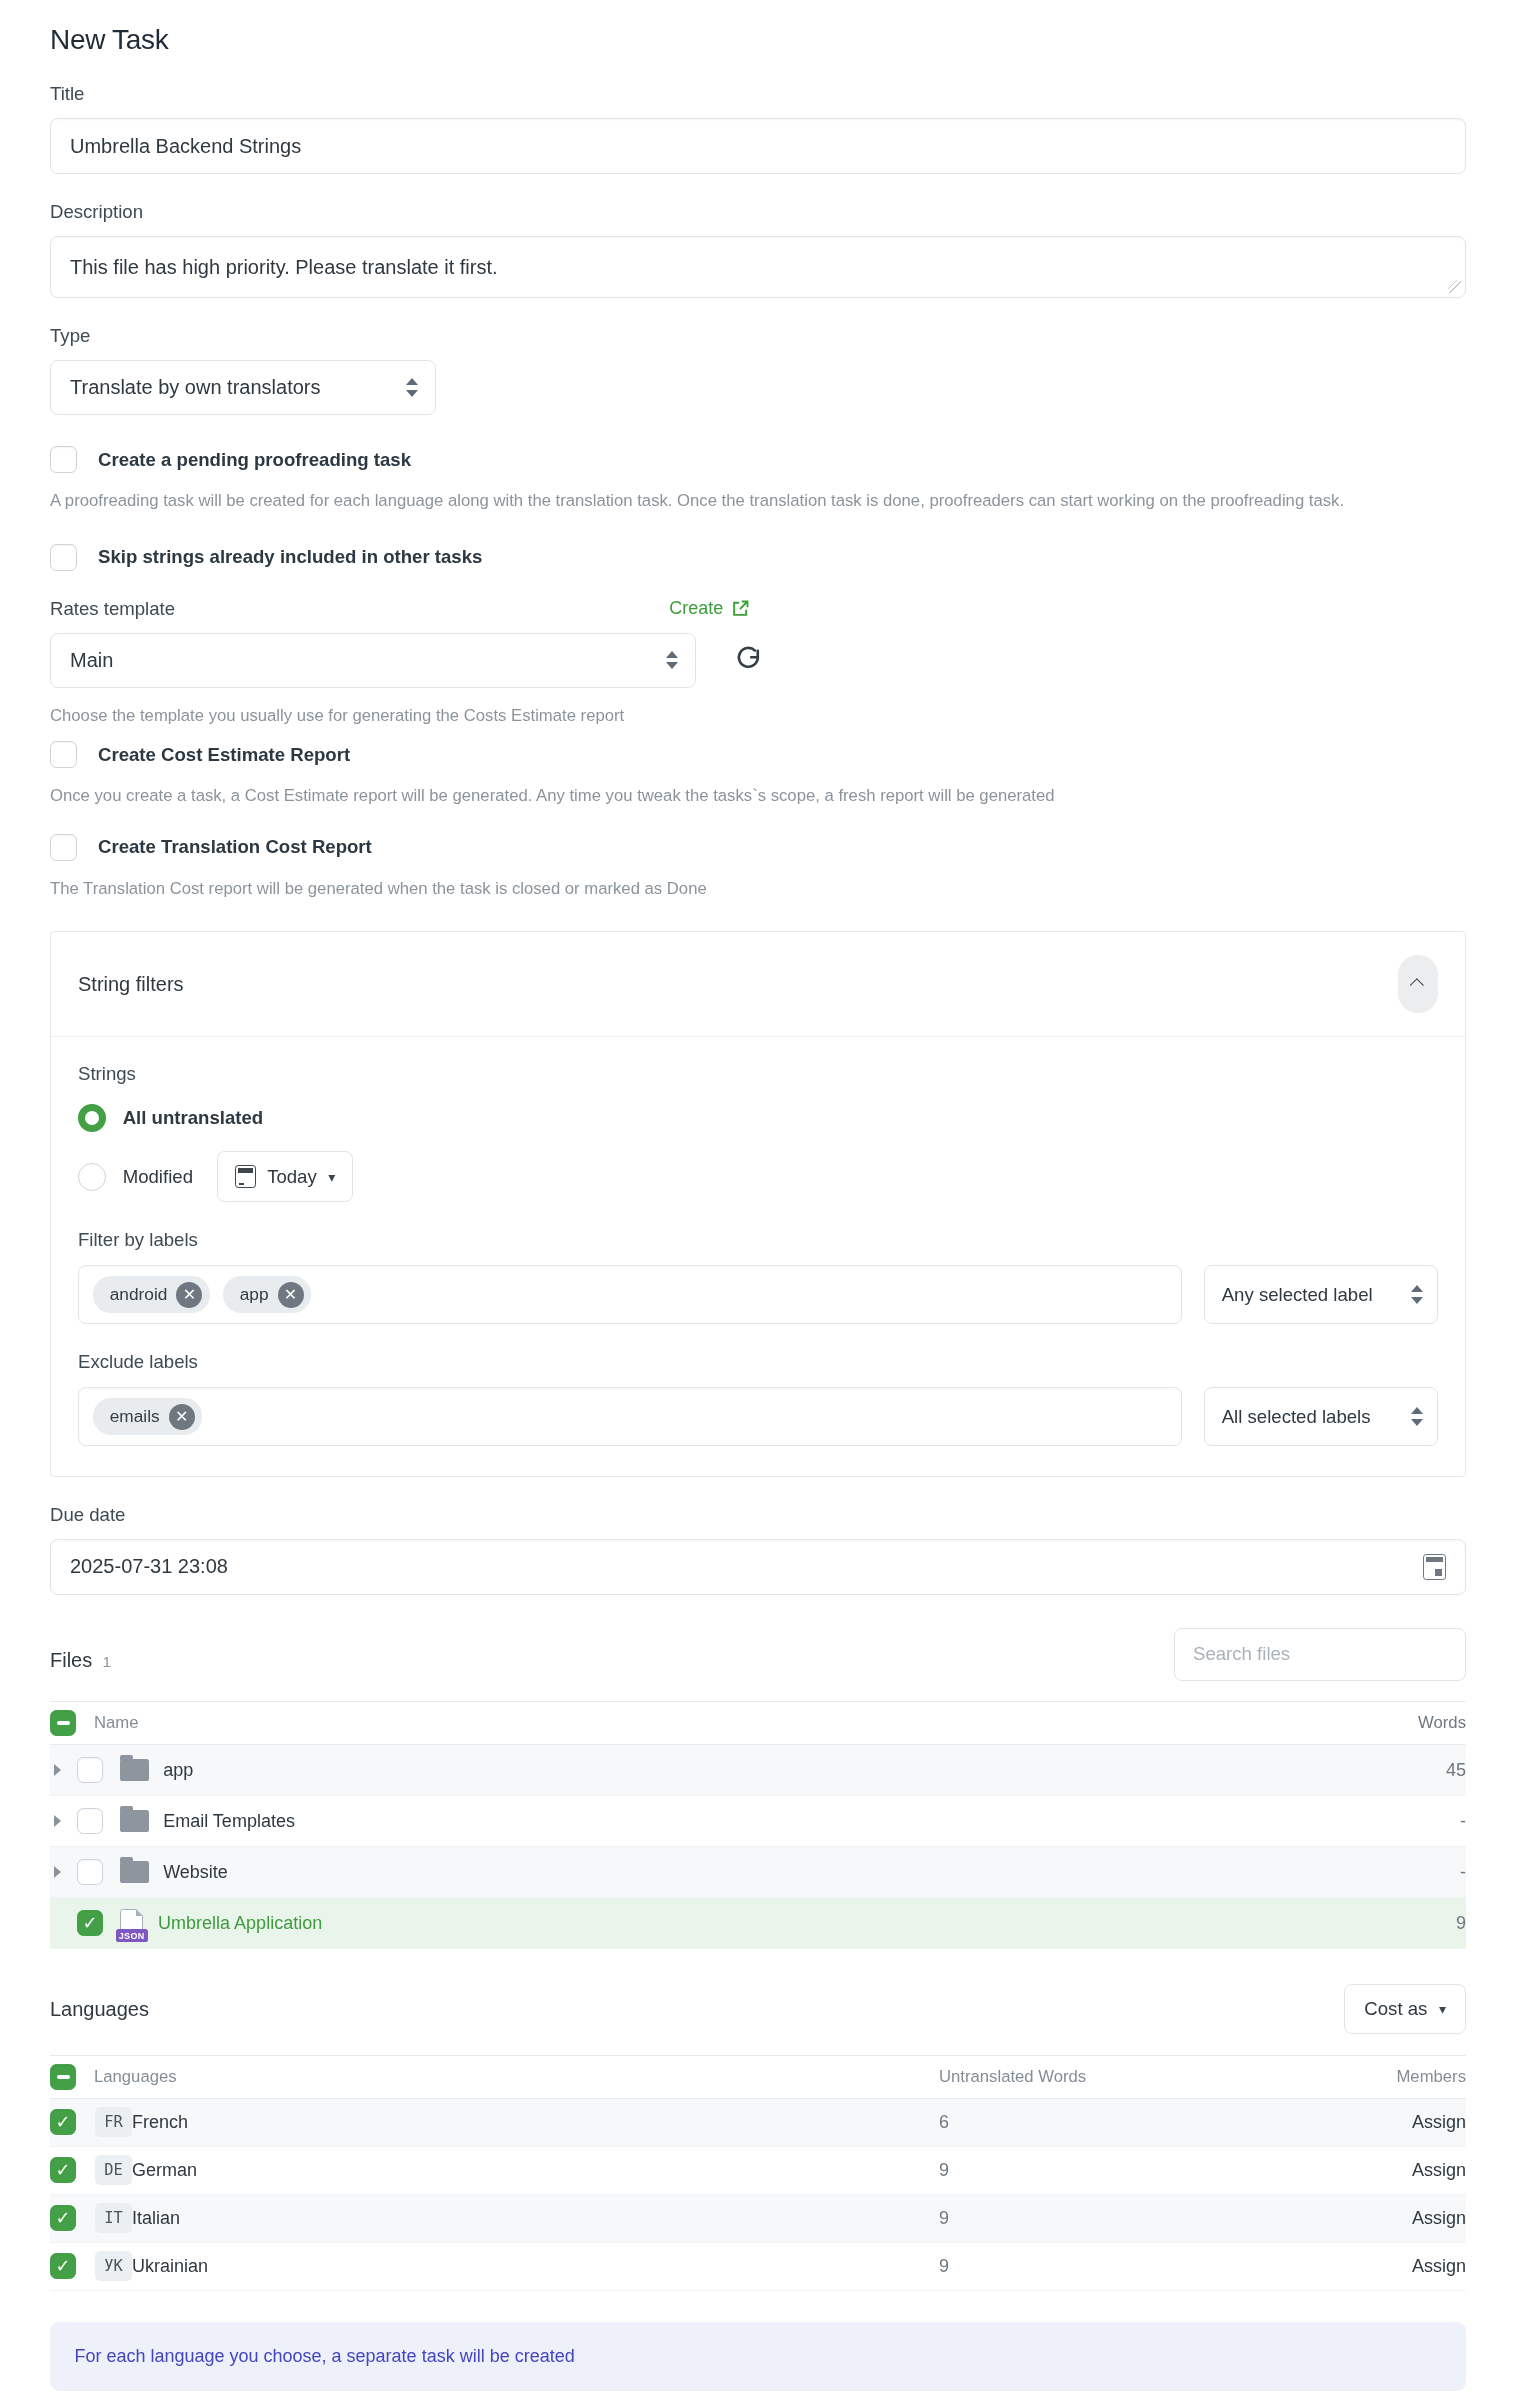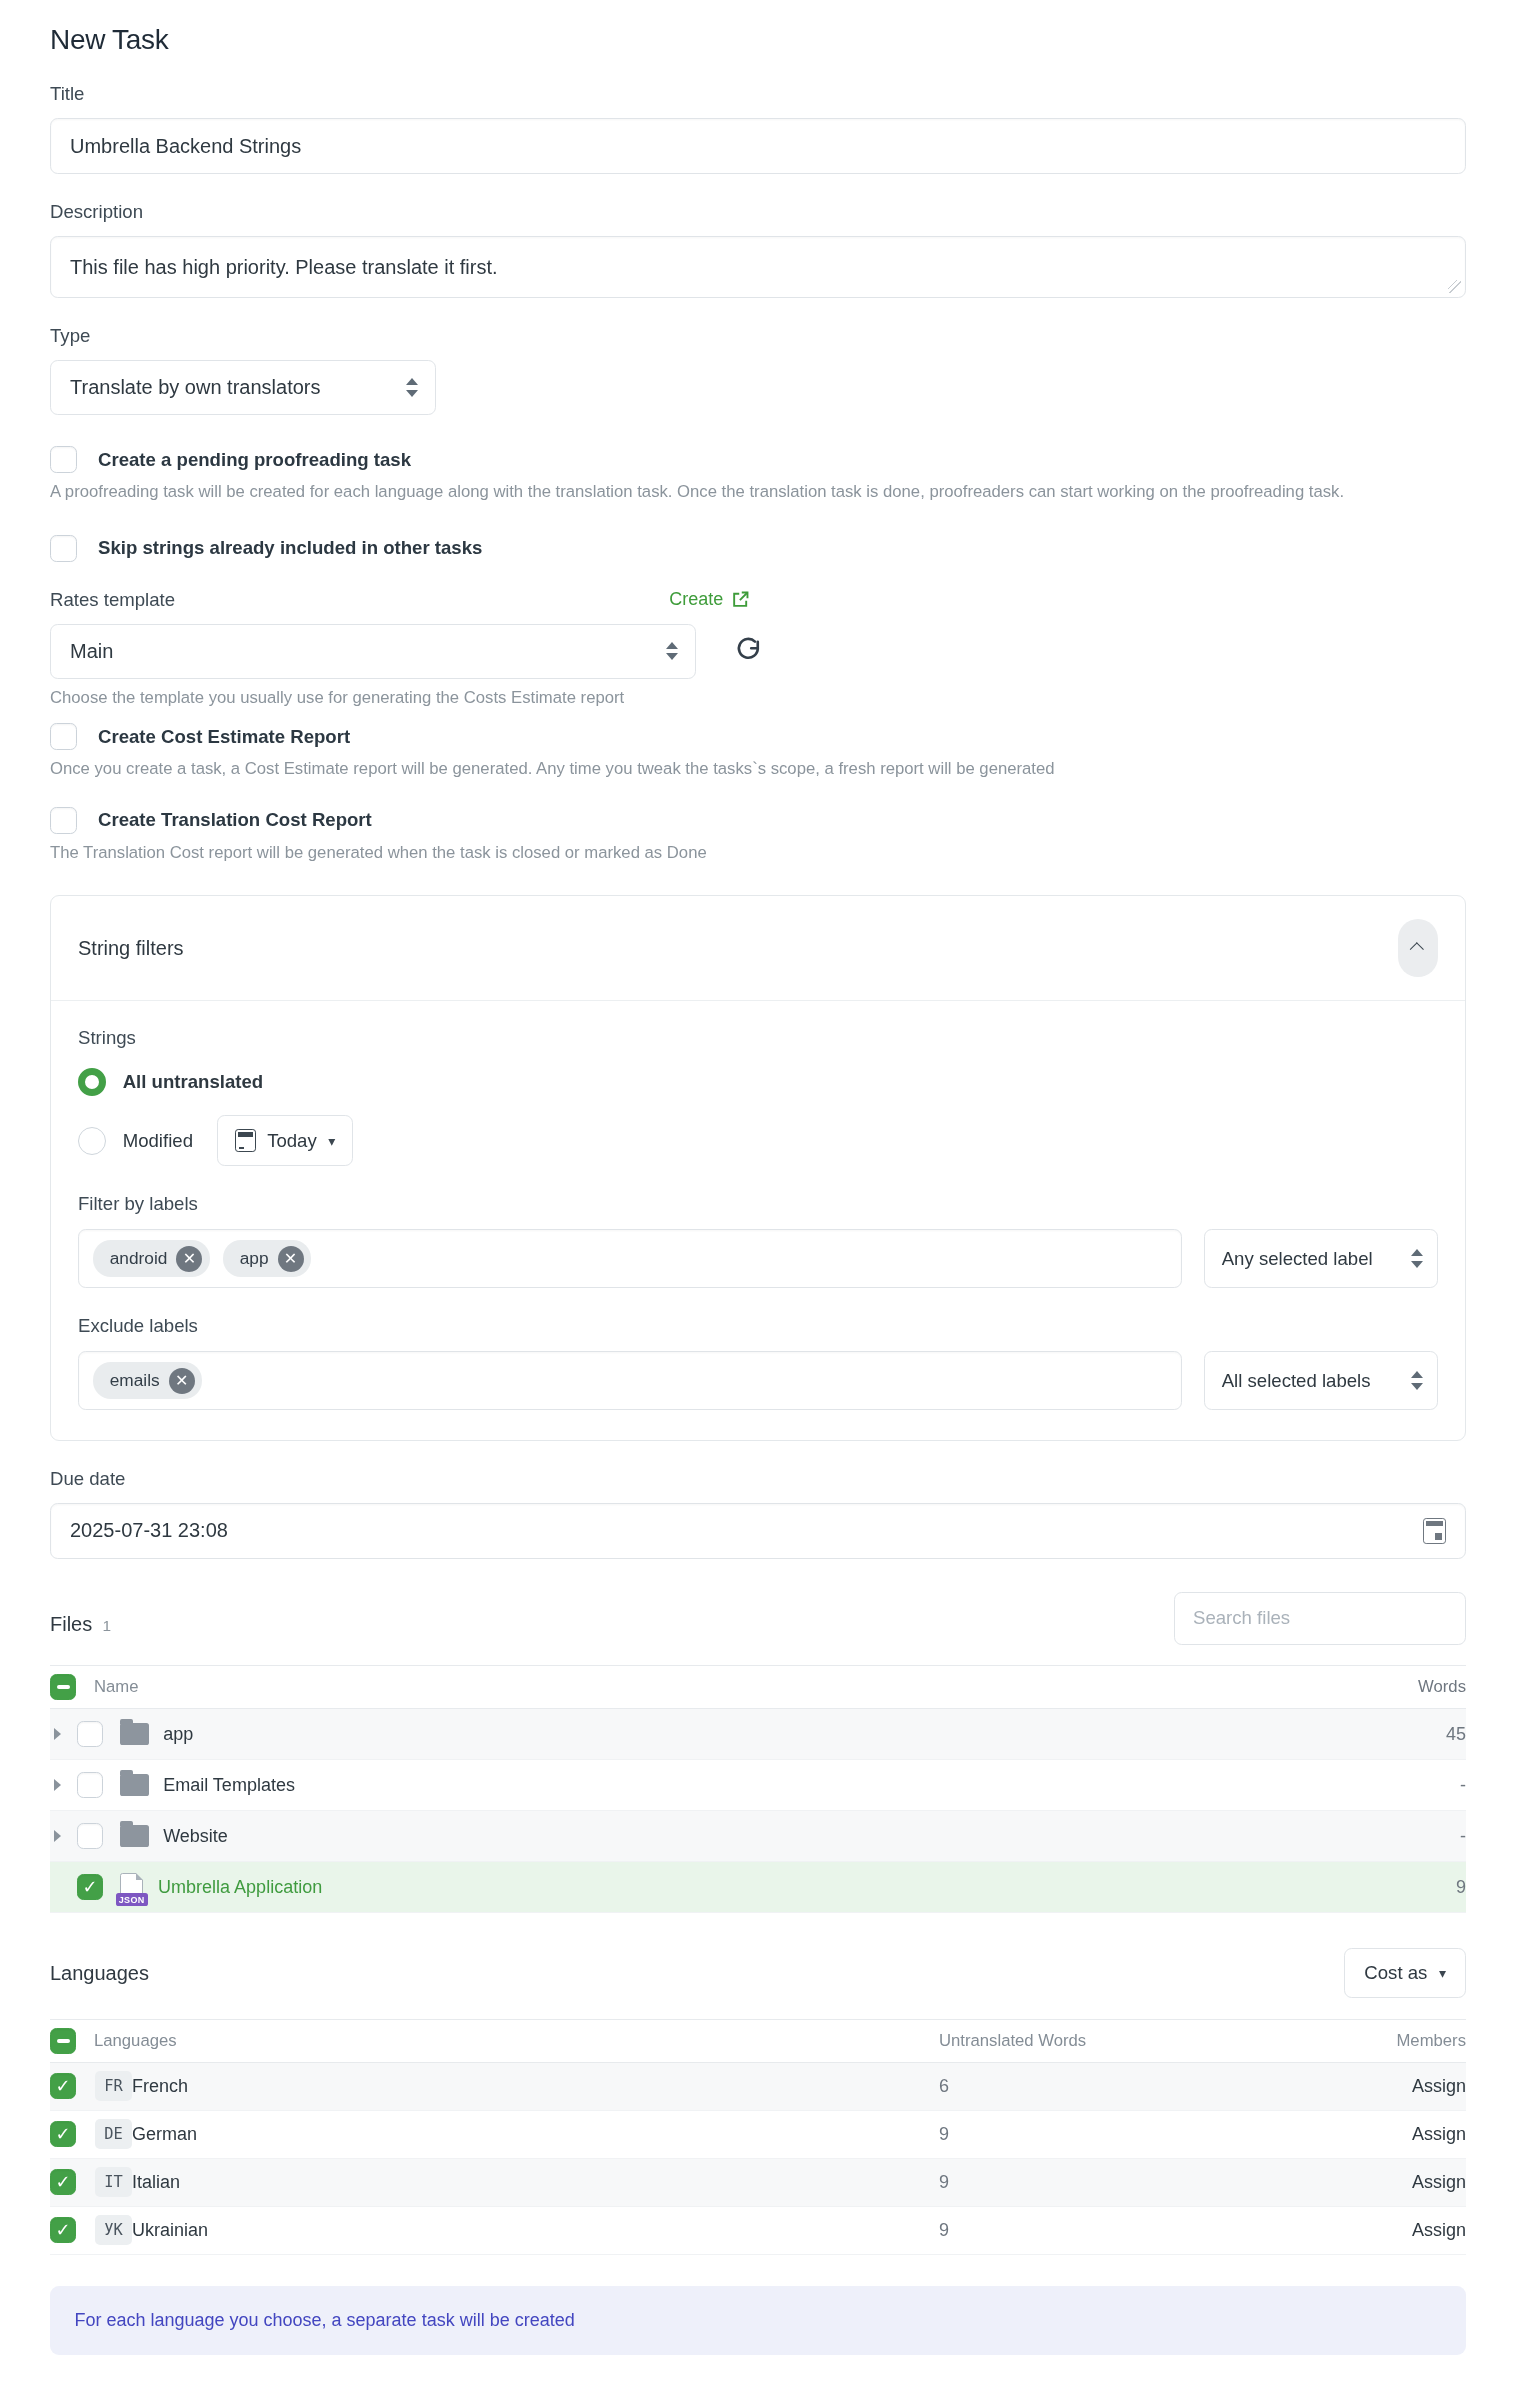--- a/index.html
+++ b/index.html
@@ -7,21 +7,21 @@
   body {
     width: 1516px; min-height: 2401px;
     font-family: "Liberation Sans", "DejaVu Sans", sans-serif;
     color:#2f3941;
   }
   .page { width: 1516px; padding: 18px 50px 26px; }
 
   .page-title { font-size: 28px; font-weight: 400; color:#1f2b37; margin-top: 6px; letter-spacing:-0.3px; }
 
   .field-label { font-size: 18.6px; color:#3e4a54; margin: 27px 0 13px; }
-  .help-text { font-size: 16.7px; color:#8b949c; margin-top: 8px; line-height: 1.35; }
+  .help-text { font-size: 16.7px; color:#8b949c; margin-top: 17px; line-height: 1.35; }
 
   .text-input {
     width: 100%; height: 56px; background:#fff;
     border: 1.3px solid #e0e4e8; border-radius: 7.7px;
     display:flex; align-items:center; padding: 0 19px;
     font-size: 20px; color:#2f3941;
     box-shadow: inset 0 1.3px 1.9px rgba(0,0,0,0.03);
   }
   .textarea { height: 62px; position: relative; }
   .textarea::after{
@@ -51,21 +51,21 @@
   .cb-label { font-size: 18.6px; font-weight: 600; color:#2c3842; }
 
   .label-row { display:flex; align-items:center; justify-content:space-between; width: 700px; margin: 27px 0 13px; }
   .label-row .field-label { margin: 0; }
   .create-link { display:flex; align-items:center; gap:7.7px; font-size:18px; color:#3e9c3a; cursor:pointer; }
 
   .rates-row { display:flex; align-items:center; gap: 38px; }
   .rates-select { width: 646px; }
   .refresh-btn { display:flex; align-items:center; justify-content:center; }
 
-  .card { border:1.3px solid #e4e8eb; border-radius: 9px; margin-top: 31px; }
+  .card { border:1.3px solid #e4e8eb; border-radius: 4px; margin-top: 31px; }
   .card-header { display:flex; align-items:center; justify-content:space-between; padding: 23px 27px; }
   .card-title { font-size: 20px; color:#2f3941; }
   .collapse-btn {
     width: 40px; height: 58px; border-radius: 20px; background:#ebedef; border:none;
     display:flex; align-items:center; justify-content:center; cursor:pointer;
   }
   .chevron-up { width:10.3px; height:10.3px; border-left:1.9px solid #3c4750; border-top:1.9px solid #3c4750; transform: rotate(45deg) translateY(1.9px); }
   .card-divider { height:0; border-top:1.3px solid #eceff1; }
   .card-body { padding: 26px 27px 29.5px; }
 

